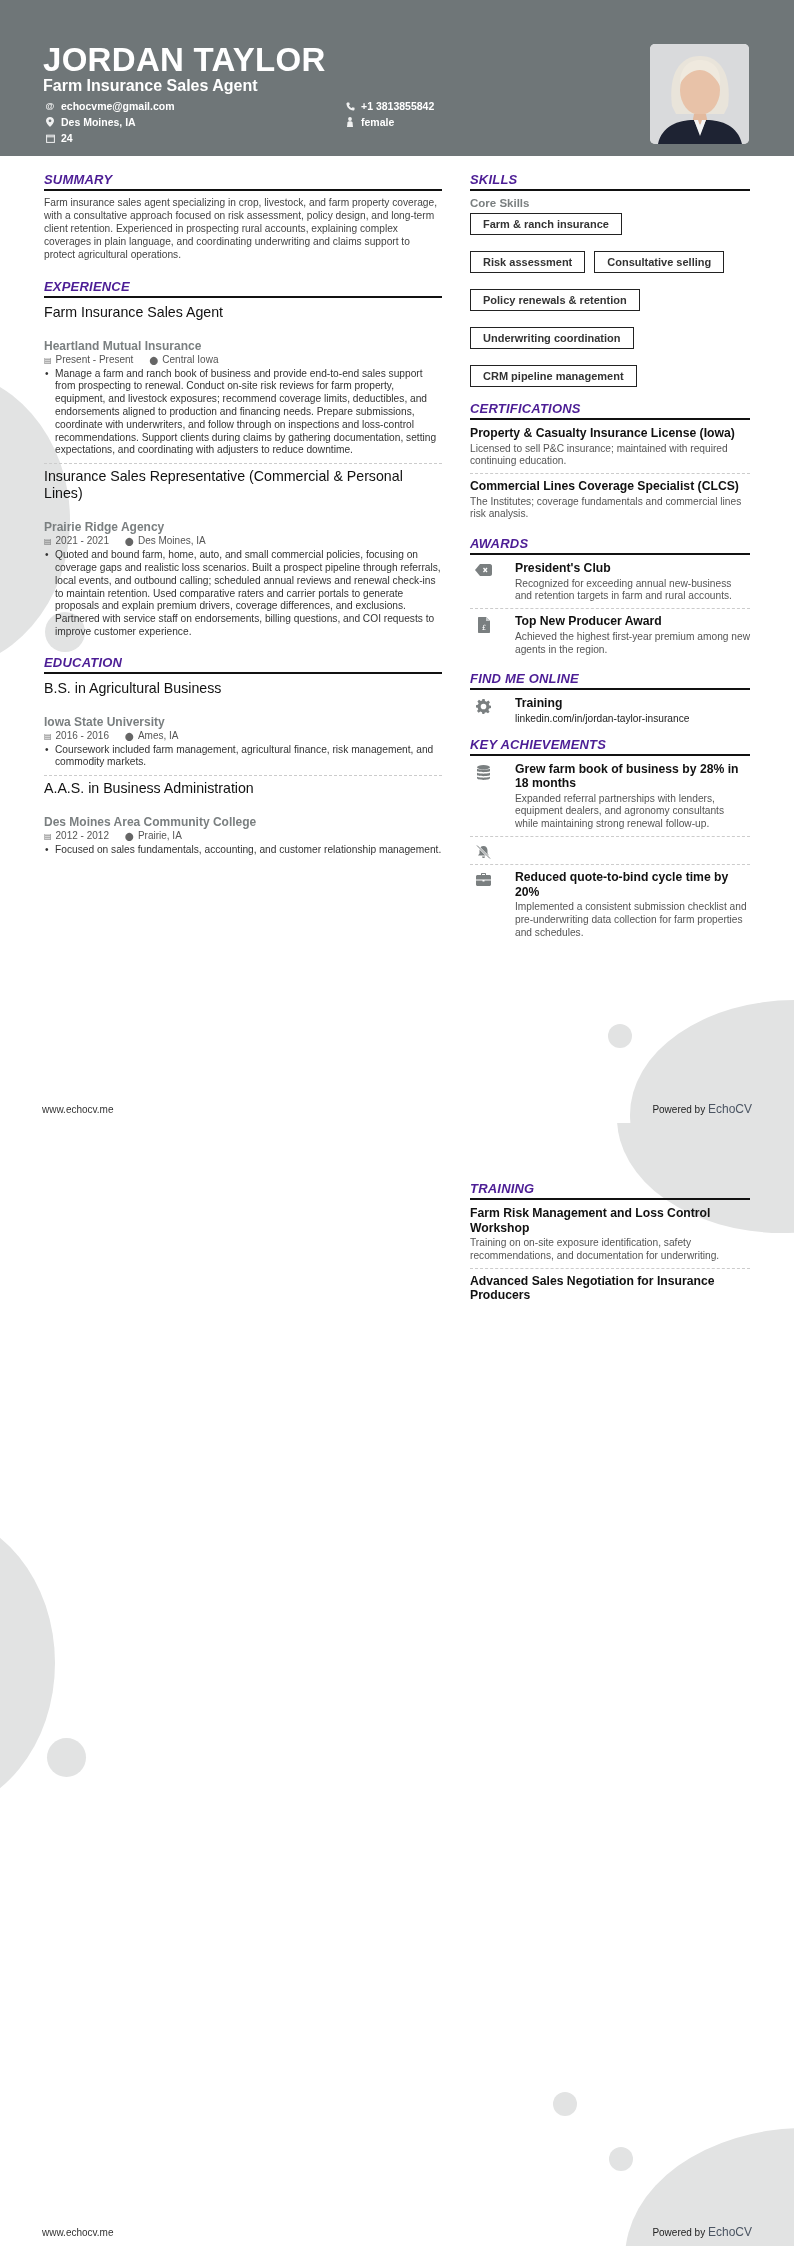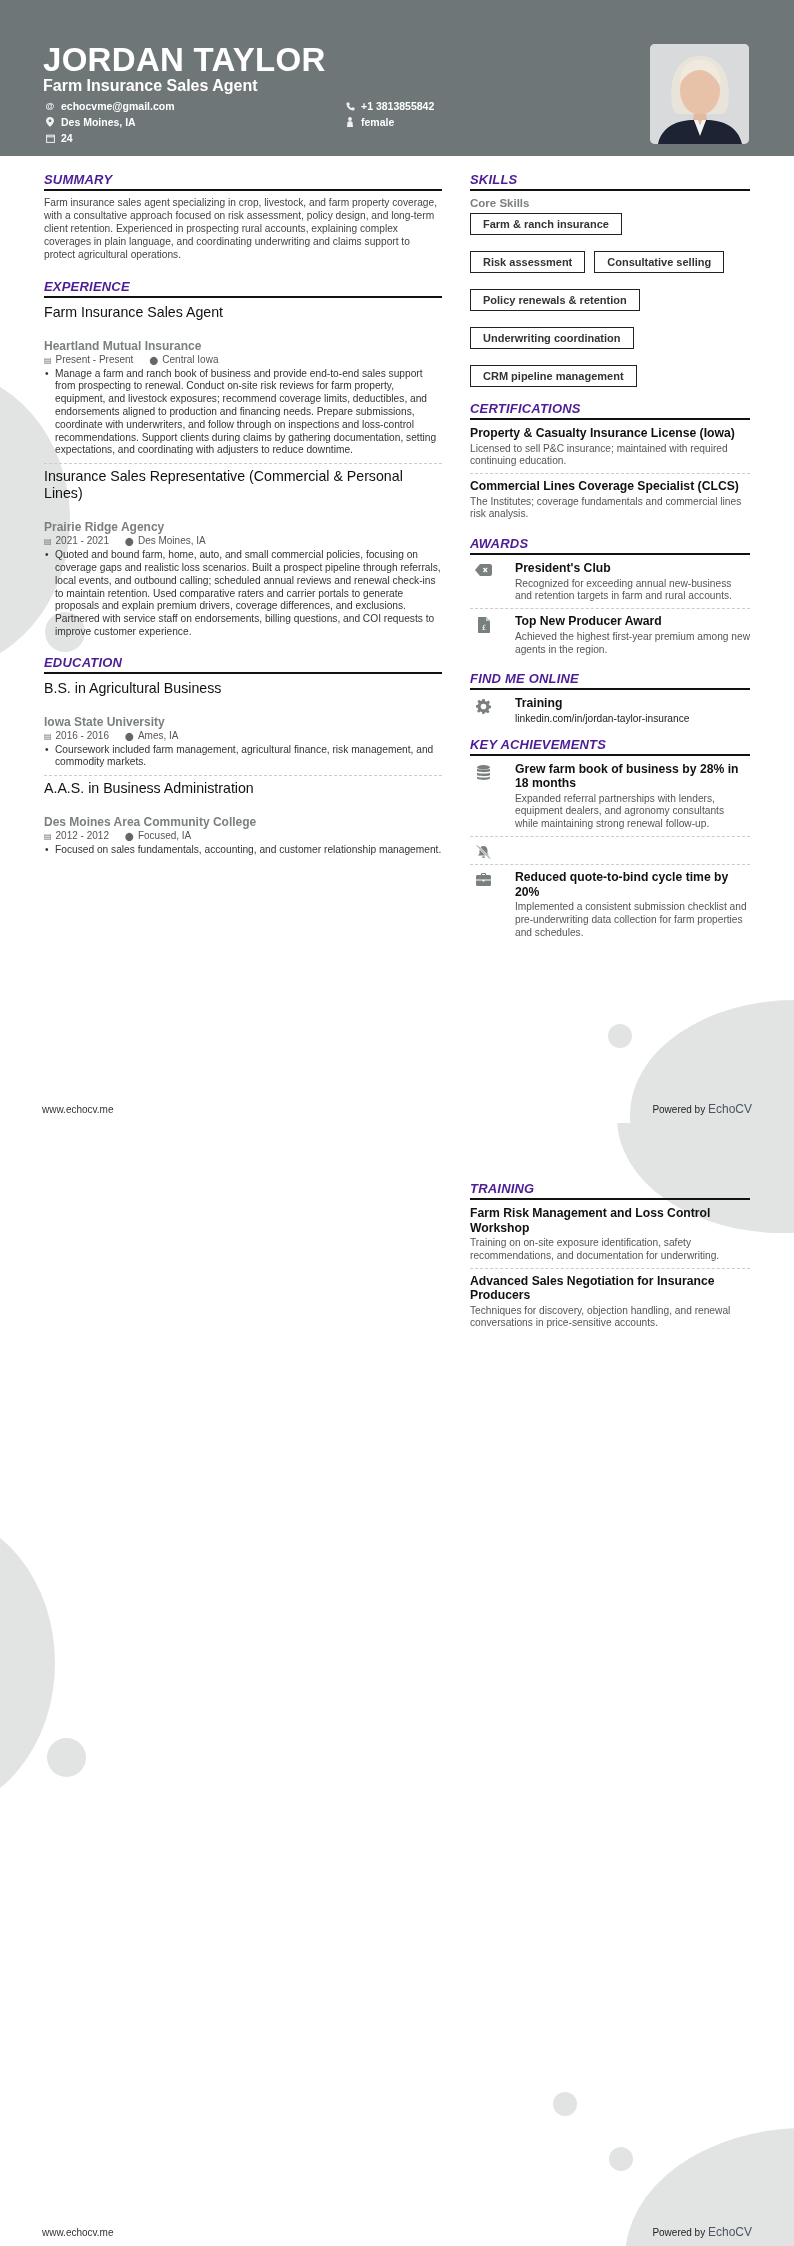--- a/index.html
+++ b/index.html
@@ -162,21 +162,21 @@
           <div class="bullet">
               <span class="dot">•</span>
               <span>Coursework included farm management, agricultural finance, risk management, and commodity markets.</span>
             </div>
         </div>
         <div class="entry">
           <div class="entry-title">A.A.S. in Business Administration</div>
           <div class="entry-org">Des Moines Area Community College</div>
           <div class="meta">
             <span><span class="ic">▤</span><span>2012 - 2012</span></span>
-            <span><span class="ic">⬤</span><span>Focused, IA</span></span>
+            <span><span class="ic">⬤</span><span>Prairie, IA</span></span>
           </div>
           <div class="bullet">
               <span class="dot">•</span>
               <span>Focused on sales fundamentals, accounting, and customer relationship management.</span>
             </div>
         </div>
       </section>
     </div>
 
     <div class="col-right" style="top:172px;">
@@ -313,21 +313,20 @@
   <div class="content">
     <div class="col-right" style="top:58px;">
       <section>
         <div class="sec-title">TRAINING</div>
         <div class="r-item">
           <div class="r-title">Farm Risk Management and Loss Control Workshop</div>
           <div class="r-desc">Training on on-site exposure identification, safety recommendations, and documentation for underwriting.</div>
         </div>
         <div class="r-item">
           <div class="r-title">Advanced Sales Negotiation for Insurance Producers</div>
-          <div class="r-desc">Techniques for discovery, objection handling, and renewal conversations in price-sensitive accounts.</div>
         </div>
       </section>
     </div>
 
     <div class="footer-l" style="top:1104px;">www.echocv.me</div>
     <div class="footer-r" style="top:1102px;">
       <span>Powered by</span>
       <span class="brand">EchoCV</span>
     </div>
   </div>

